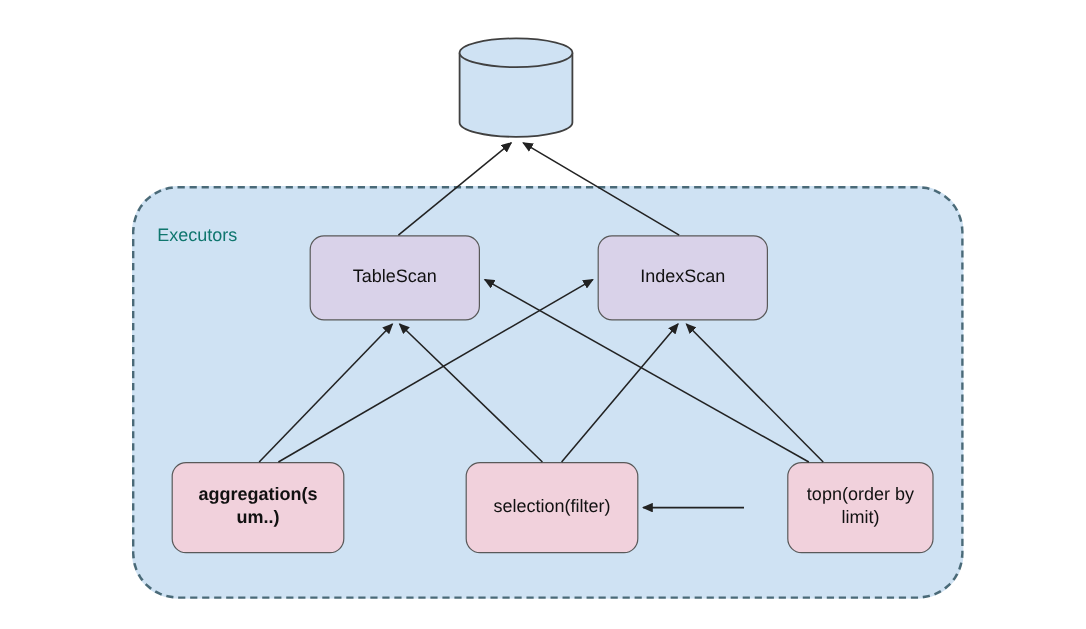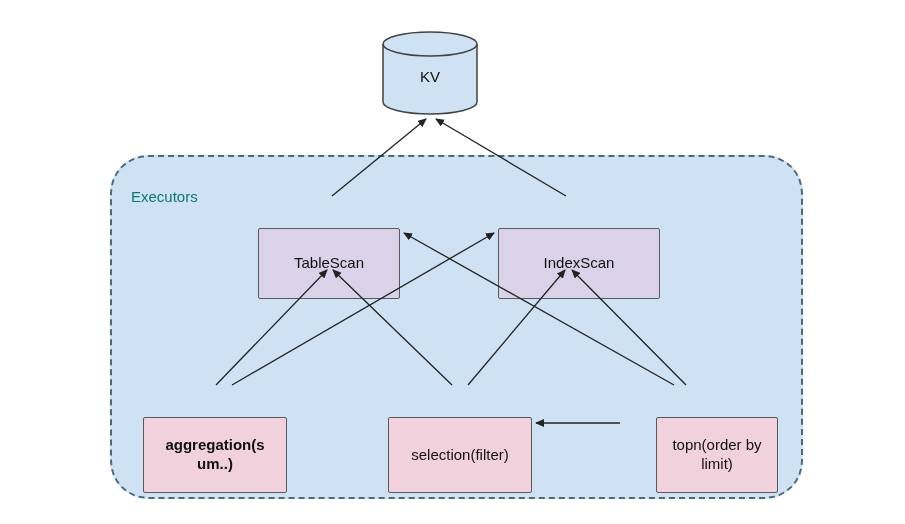--- a/index.html
+++ b/index.html
@@ -35,30 +35,29 @@
   }
   .node {
     position: absolute;
     display: flex;
     align-items: center;
     justify-content: center;
     text-align: center;
     font-size: 15px;
     color: #111111;
     border: 1px solid #595959;
-    border-radius: 2px;
+    border-radius: 12px;
     box-sizing: border-box;
     white-space: pre-line;
     line-height: 1.25;
-    margin-top: 32px;
   }
   .node.purple { background: #d9d2e9; }
   .node.pink   { background: #f1d1dc; }
   .node.tablescan  { left: 258px; top: 196px; width: 142px; height: 71px; }
-  .node.indexscan  { left: 498px; top: 196px; width: 162px; height: 71px; }
+  .node.indexscan  { left: 498px; top: 196px; width: 142px; height: 71px; }
   .node.aggregation{ left: 143px; top: 385px; width: 144px; height: 76px; font-weight: bold; }
   .node.selection  { left: 388px; top: 385px; width: 144px; height: 76px; text-align: right; }
   .node.topn       { left: 656px; top: 385px; width: 122px; height: 76px; }
   .kv-label {
     position: absolute;
     left: 383px;
     top: 60px;
     width: 94px;
     height: 32px;
     display: flex;
@@ -89,21 +88,20 @@
 
 <div class="stage">
 
   <div class="executors-container"></div>
   <div class="container-label">Executors</div>
 
   <svg class="shapes" viewBox="0 0 905 524">
     <path d="M 383 44 L 383 102 A 47 12 0 0 0 477 102 L 477 44" fill="#cfe2f3" stroke="#404040" stroke-width="1.5"></path>
     <ellipse cx="430" cy="44" rx="47" ry="12" fill="#cfe2f3" stroke="#404040" stroke-width="1.5"></ellipse>
   </svg>
-  <div class="kv-label">KV</div>
 
   <div class="node purple tablescan">TableScan</div>
   <div class="node purple indexscan">IndexScan</div>
   <div class="node pink aggregation">aggregation(s
 um..)</div>
   <div class="node pink selection">selection(filter)</div>
   <div class="node pink topn">topn(order by
 limit)</div>
 
   <svg class="overlay" viewBox="0 0 905 524">

